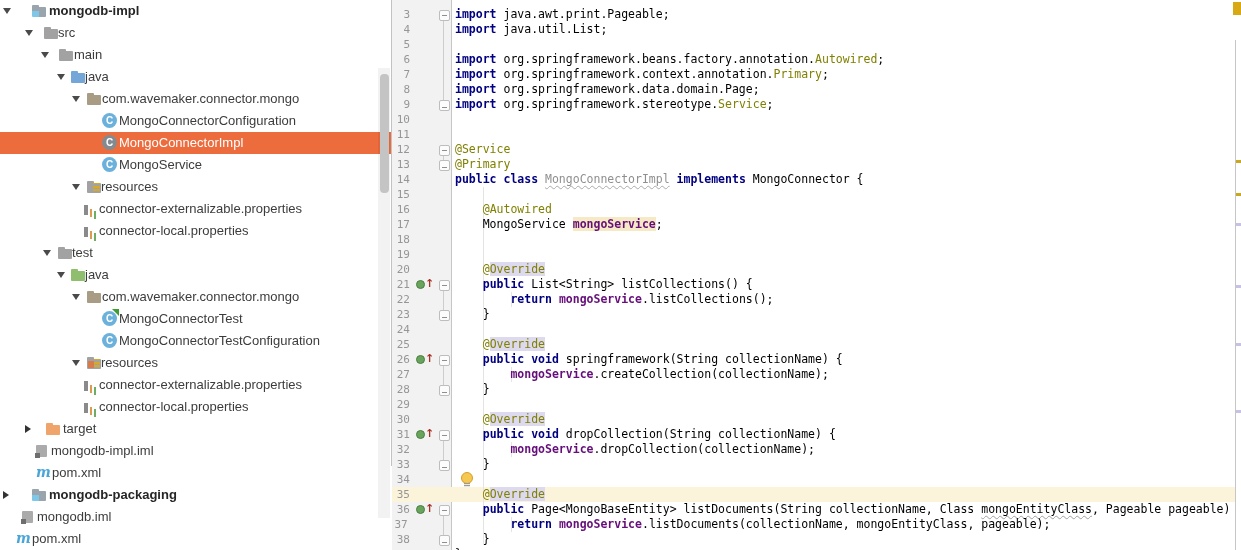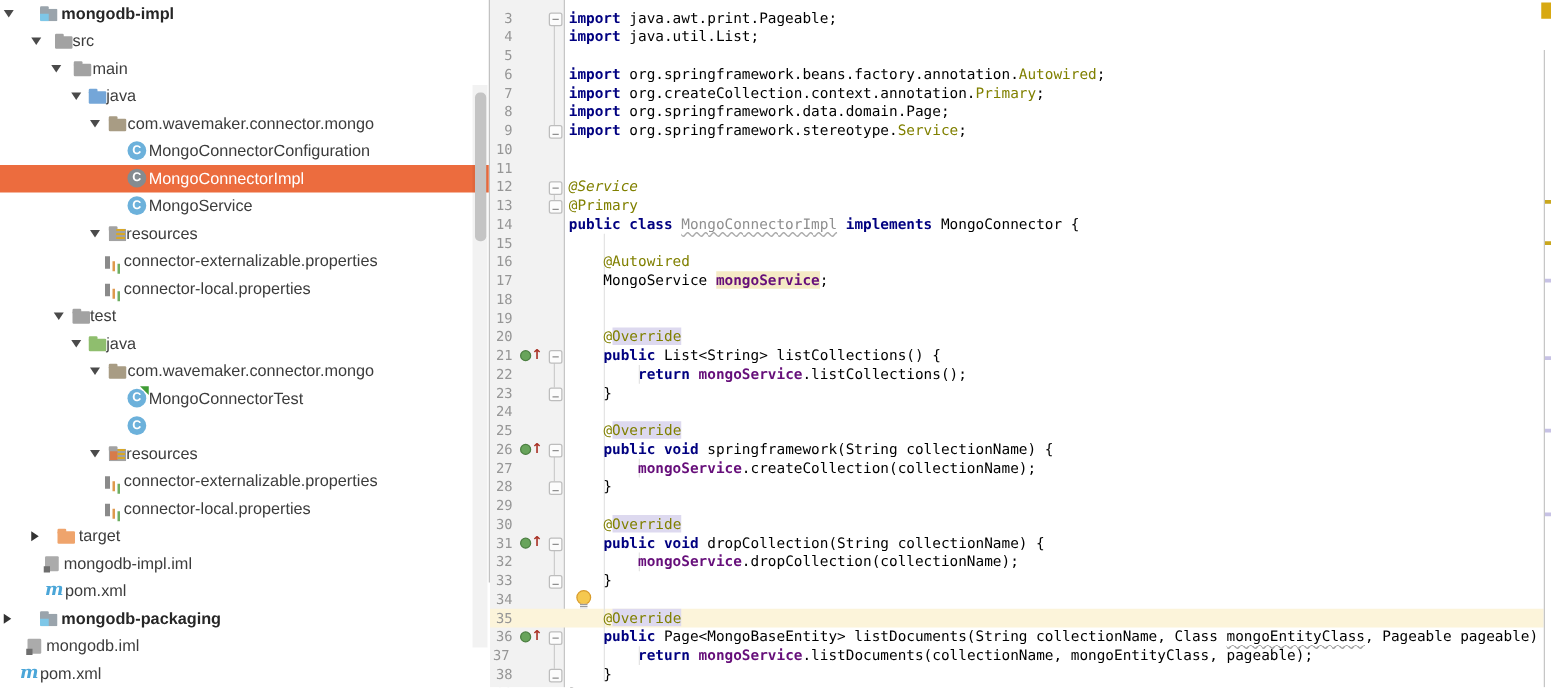--- a/index.html
+++ b/index.html
@@ -157,20 +157,21 @@
           <span class="arrow down" style="left: 72px;"></span>
           <span class="ticon tfold t-package" style="left: 86px;"></span>
           <span class="label" style="left: 102px;">com.wavemaker.connector.mongo</span>
         </div>
         <div class="tree-row" style="top: 308px;">
           <span class="ticon t-class-test" style="left: 102px;"></span>
           <span class="label" style="left: 119px;">MongoConnectorTest</span>
         </div>
         <div class="tree-row" style="top: 330px;">
           <span class="ticon t-class" style="left: 102px;"></span>
+          <span class="label" style="left: 119px;">MongoConnectorTestConfiguration</span>
         </div>
         <div class="tree-row" style="top: 352px;">
           <span class="arrow down" style="left: 72px;"></span>
           <span class="ticon tfold t-folder-test-resources" style="left: 86px;"></span>
           <span class="label" style="left: 101px;">resources</span>
         </div>
         <div class="tree-row" style="top: 374px;">
           <span class="ticon t-properties" style="left: 82px;"></span>
           <span class="label" style="left: 99px;">connector-externalizable.properties</span>
         </div>
@@ -215,33 +216,33 @@
         <div class="lnum" style="top: 7px;">3</div>
         <div class="fold" style="top: 10px;"></div>
         <div class="code-line" style="top: 7px;"><span class="k">import</span><span> java.awt.print.Pageable;</span></div>
         <div class="lnum" style="top: 22px;">4</div>
         <div class="code-line" style="top: 22px;"><span class="k">import</span><span> java.util.List;</span></div>
         <div class="lnum" style="top: 37px;">5</div>
         <div class="code-line" style="top: 37px;"></div>
         <div class="lnum" style="top: 52px;">6</div>
         <div class="code-line" style="top: 52px;"><span class="k">import</span><span> org.springframework.beans.factory.annotation.</span><span class="a">Autowired</span><span>;</span></div>
         <div class="lnum" style="top: 67px;">7</div>
-        <div class="code-line" style="top: 67px;"><span class="k">import</span><span> org.createCollection.context.annotation.</span><span class="a">Primary</span><span>;</span></div>
+        <div class="code-line" style="top: 67px;"><span class="k">import</span><span> org.springframework.context.annotation.</span><span class="a">Primary</span><span>;</span></div>
         <div class="lnum" style="top: 82px;">8</div>
         <div class="code-line" style="top: 82px;"><span class="k">import</span><span> org.springframework.data.domain.Page;</span></div>
         <div class="lnum" style="top: 97px;">9</div>
         <div class="fold end" style="top: 100px;"></div>
         <div class="code-line" style="top: 97px;"><span class="k">import</span><span> org.springframework.stereotype.</span><span class="a">Service</span><span>;</span></div>
         <div class="lnum" style="top: 112px;">10</div>
         <div class="code-line" style="top: 112px;"></div>
         <div class="lnum" style="top: 127px;">11</div>
         <div class="code-line" style="top: 127px;"></div>
         <div class="lnum" style="top: 142px;">12</div>
         <div class="fold" style="top: 145px;"></div>
-        <div class="code-line" style="top: 142px; font-style: italic;"><span class="a">@Service</span></div>
+        <div class="code-line" style="top: 142px;"><span class="a">@Service</span></div>
         <div class="lnum" style="top: 157px;">13</div>
         <div class="fold end" style="top: 160px;"></div>
         <div class="code-line" style="top: 157px;"><span class="a">@Primary</span></div>
         <div class="lnum" style="top: 172px;">14</div>
         <div class="code-line" style="top: 172px;"><span class="k">public class </span><span class="g">MongoConnectorImpl</span><span> </span><span class="k">implements</span><span> MongoConnector {</span></div>
         <div class="lnum" style="top: 187px;">15</div>
         <div class="code-line" style="top: 187px;"></div>
         <div class="lnum" style="top: 202px;">16</div>
         <div class="code-line" style="top: 202px;"><span>    </span><span class="a">@Autowired</span></div>
         <div class="lnum" style="top: 217px;">17</div>

